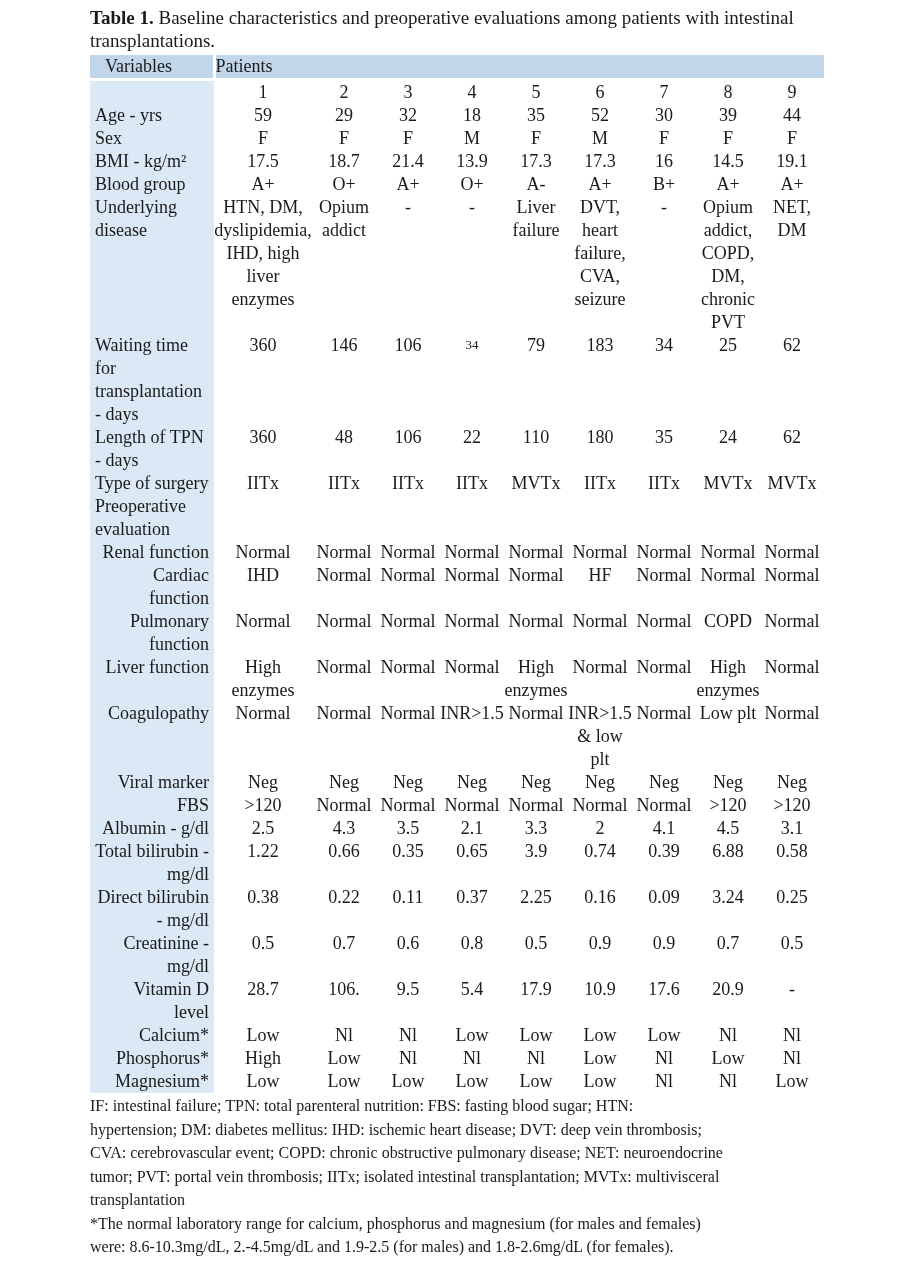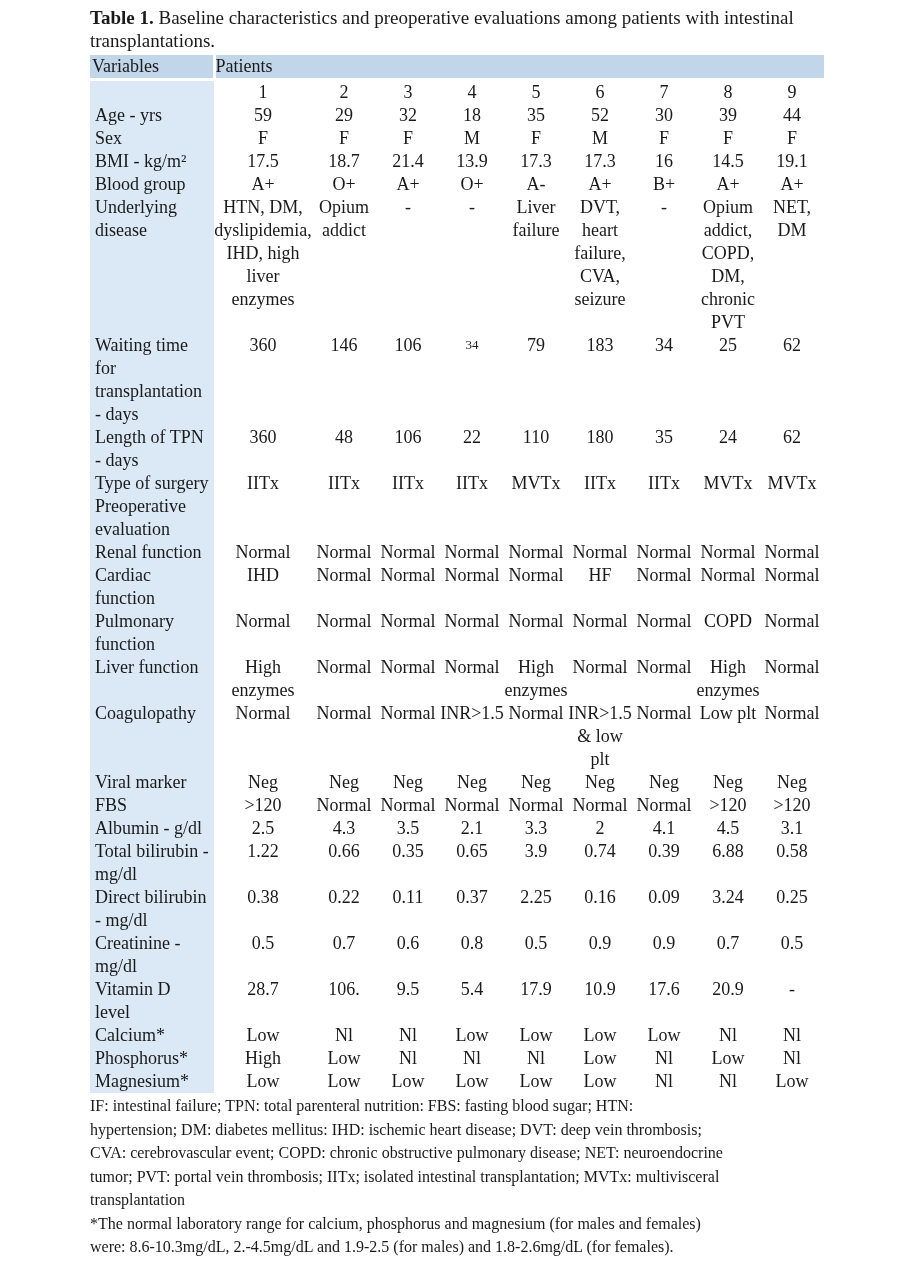--- a/index.html
+++ b/index.html
@@ -25,26 +25,26 @@
     font-weight:normal;
     font-size:18px; line-height:23px;
   }
   thead th {
     background:#c2d6ea;
     font-weight:bold;
     font-size:19px; line-height:23px;
     border-bottom:3px solid #ffffff;
     padding-top:1px; padding-bottom:1px;
   }
-  th.var-h { text-align:left; padding-left:2px; border-right:3px solid #ffffff; }
+  th.var-h { text-align:left; padding-left:15px; border-right:3px solid #ffffff; }
   th.pat-h { text-align:left; }
 
   th.lbl { background:#dbe8f5; padding-left:5px; padding-right:5px; }
   th.lbl.al { text-align:left; }
-  th.lbl.ac { text-align:left; }
+  th.lbl.ac { text-align:right; }
   td.val { text-align:center; }
   tr.num-row td { text-align:center; }
 
   .sm { font-size:13px; position:relative; top:-2px; }
 
   .footnotes { font-size:16px; line-height:23.5px; margin-top:1px; }
   .footnotes div { white-space:nowrap; }
 </style>
 </head>
 <body>

